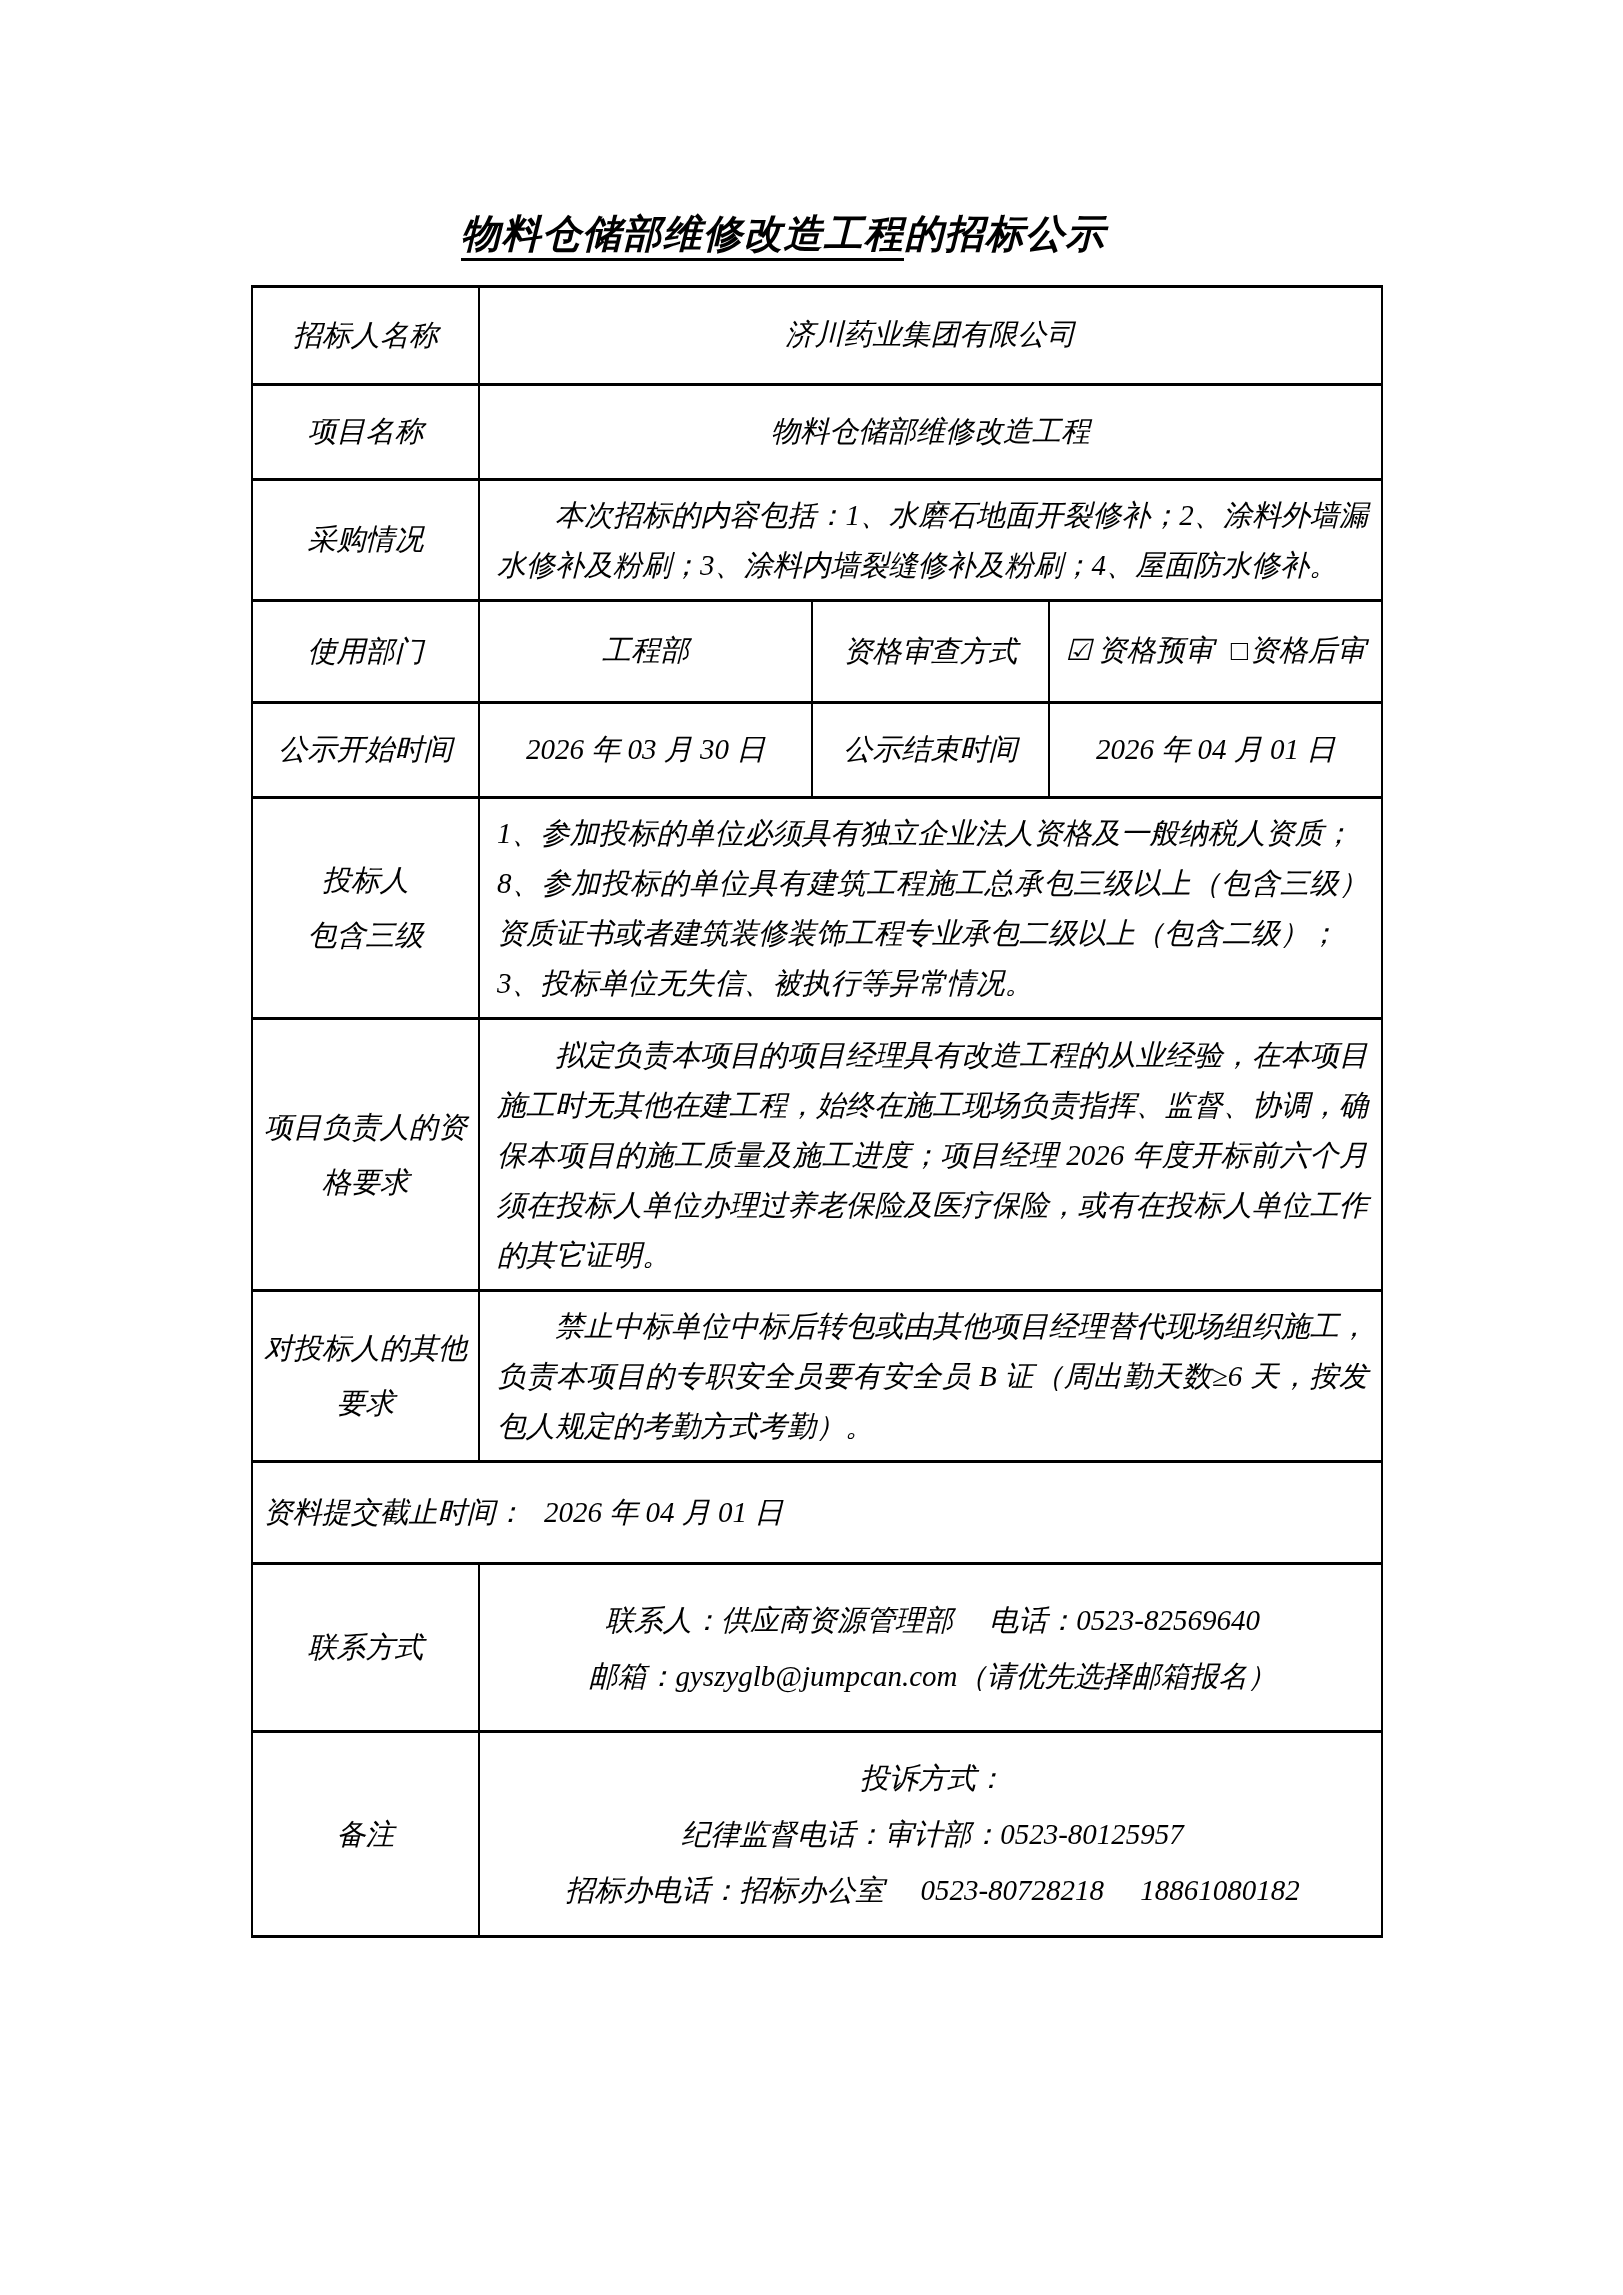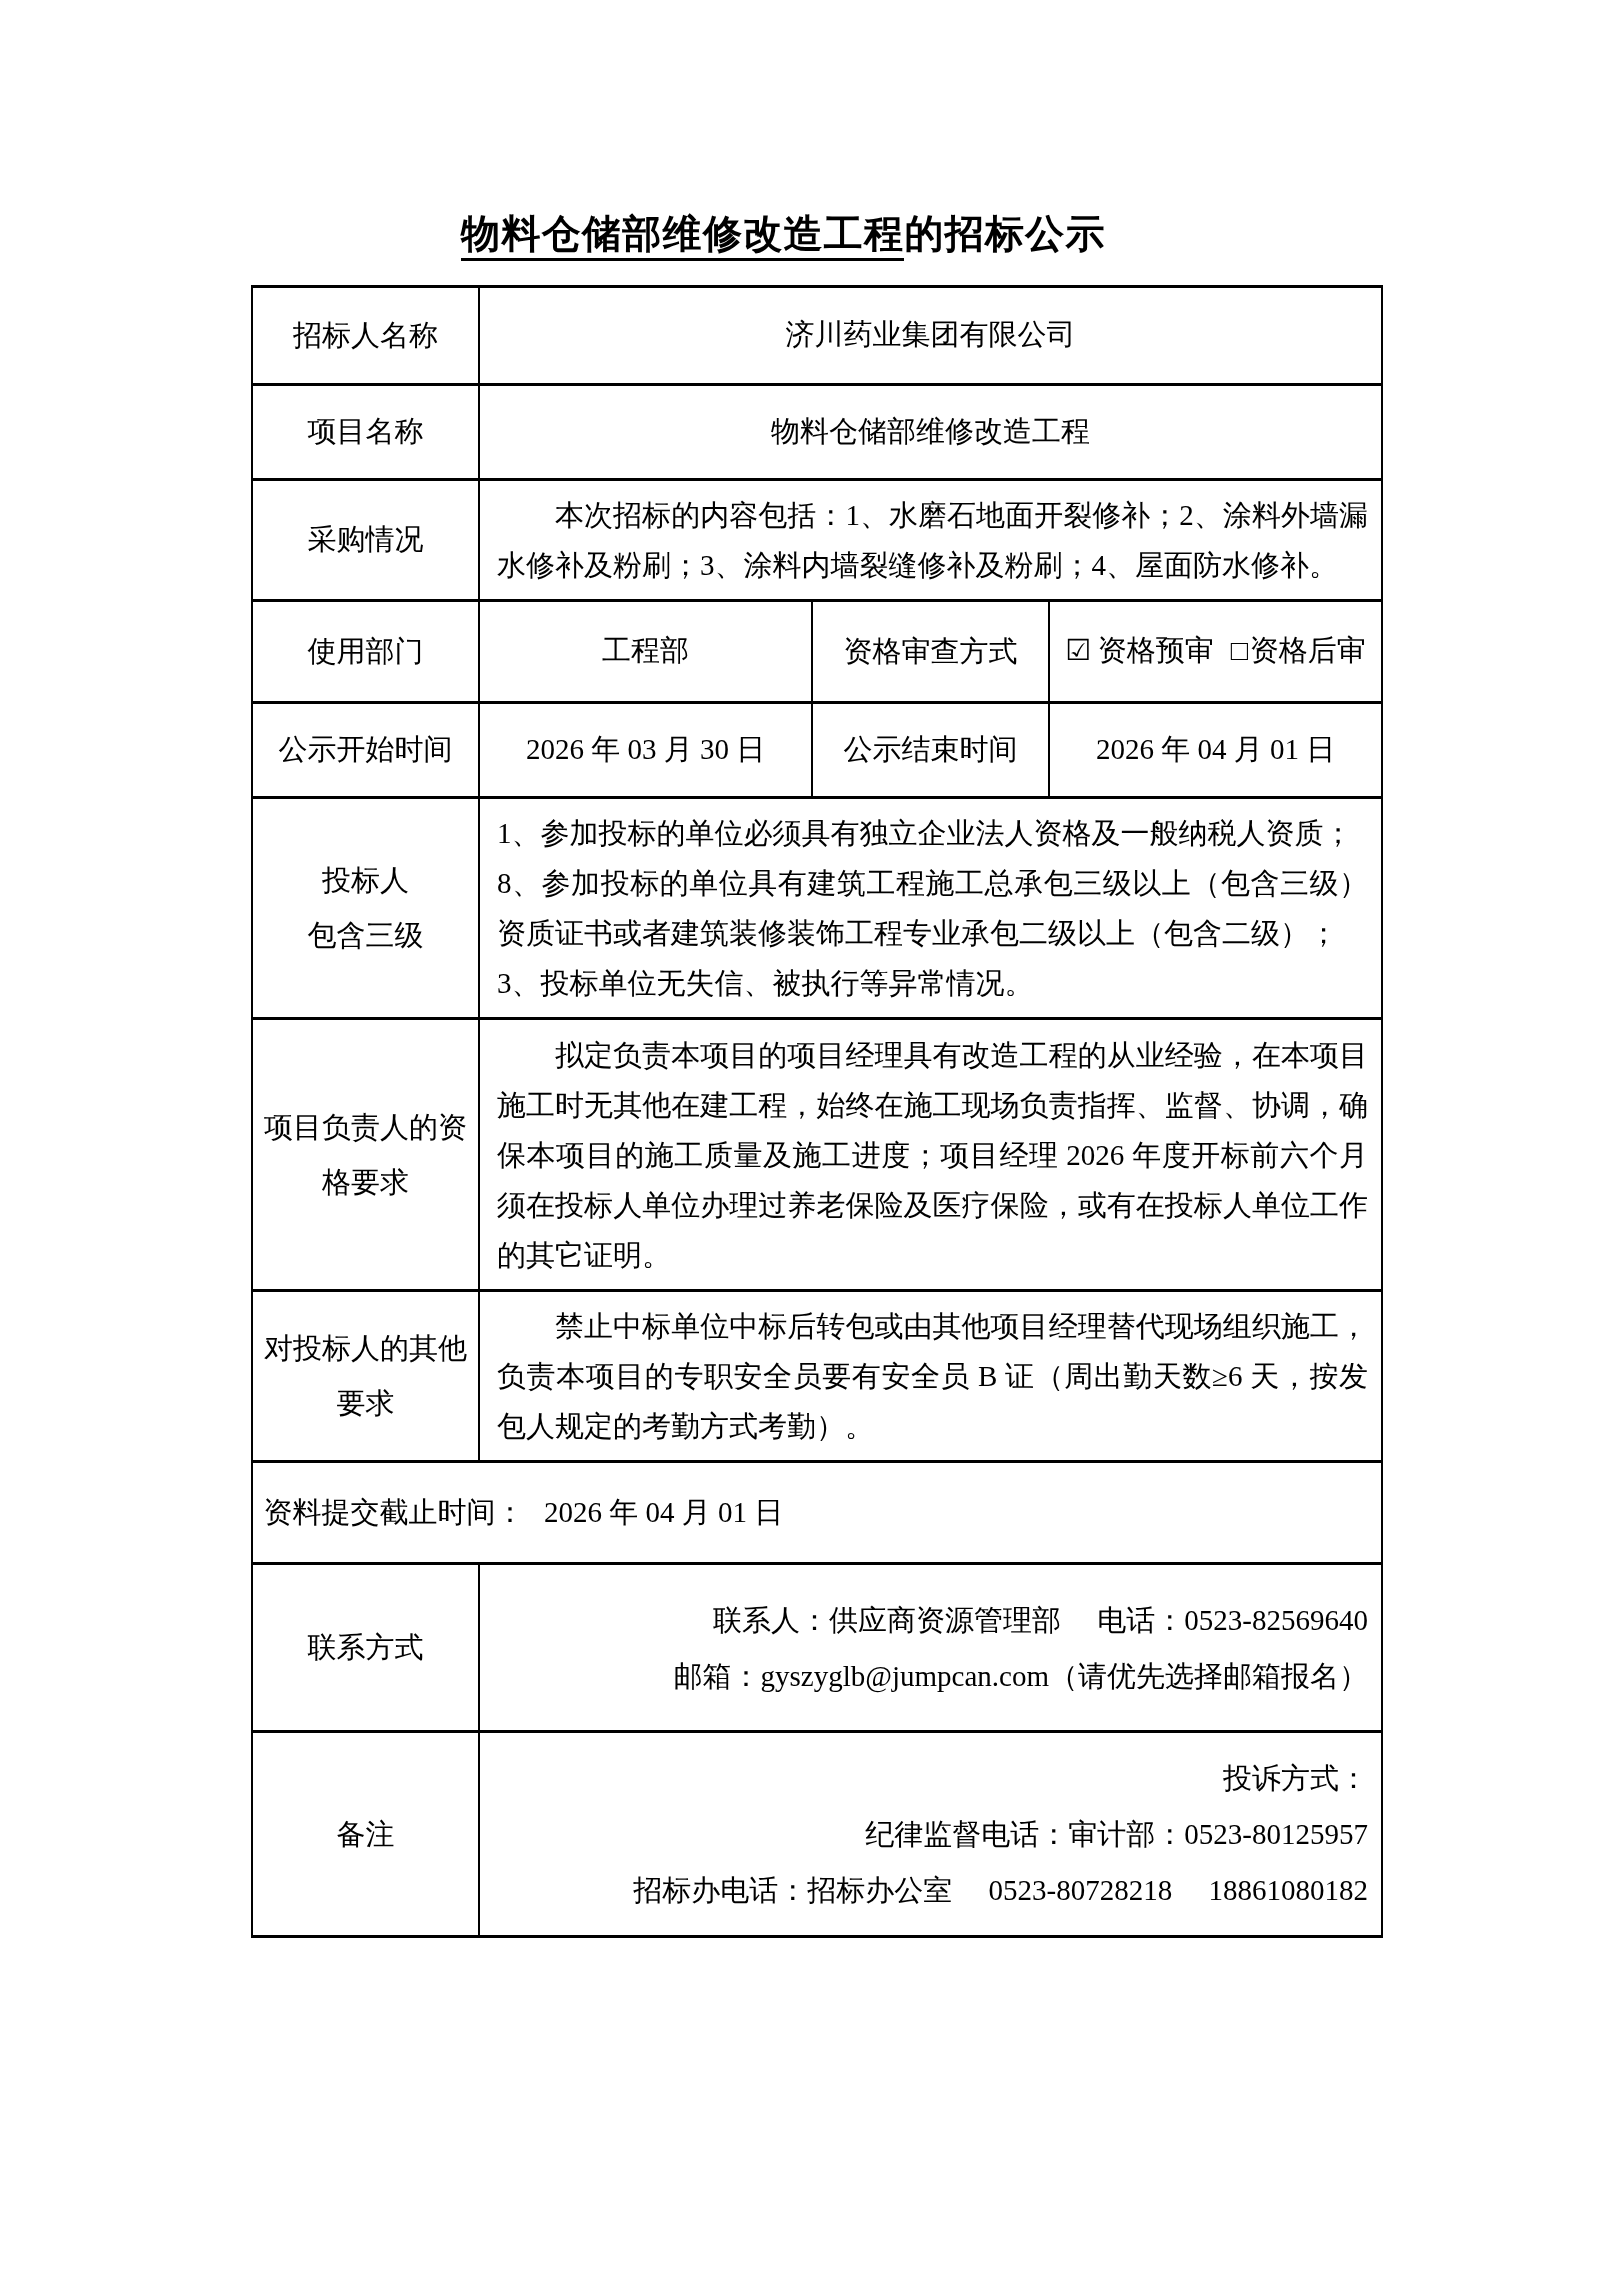--- a/index.html
+++ b/index.html
@@ -5,20 +5,21 @@
   * { box-sizing: border-box; margin: 0; padding: 0; }
   html, body { background: #ffffff; }
   .page {
     width: 1567px;
     height: 2295px;
     background: #ffffff;
     color: #000000;
     font-family: "Liberation Serif", "DejaVu Serif", serif;
     overflow: hidden;
     position: relative;
+    font-style: italic;
   }
   .doc-title {
     padding-top: 207px;
     text-align: center;
     font-size: 39px;
     font-weight: bold;
     letter-spacing: 1.3px;
     white-space: nowrap;
   }
   .doc-title .underlined {
@@ -60,21 +61,21 @@
   .val-c { text-align: center; }
   .para {
     text-align: justify;
     line-height: 50px;
     padding: 9.2px 13px 9.2px 17px;
   }
   .para .indented { text-indent: 58px; }
   .items { padding: 9.2px 13px 9.2px 17px; }
   .items .item { text-align: justify; line-height: 50px; }
   .lines { padding: 6.5px 13px 6.5px 17px; }
-  .lines .line { text-align: right; line-height: 56px; }
+  .lines .line { text-align: center; line-height: 56px; }
   .full-left { text-align: left; padding-left: 10.5px; }
   .full-left .dl-value { margin-left: 19.6px; }
   .chk { text-align: center; white-space: nowrap; }
   .chk .sym { display: inline-block; }
   .chk .optxt { display: inline-block; margin-left: 6.5px; }
   .chk .opt2 { margin-left: 17px; }
   .chk .opt2 .optxt { margin-left: 1.3px; }
 </style>
 </head>
 <body>

